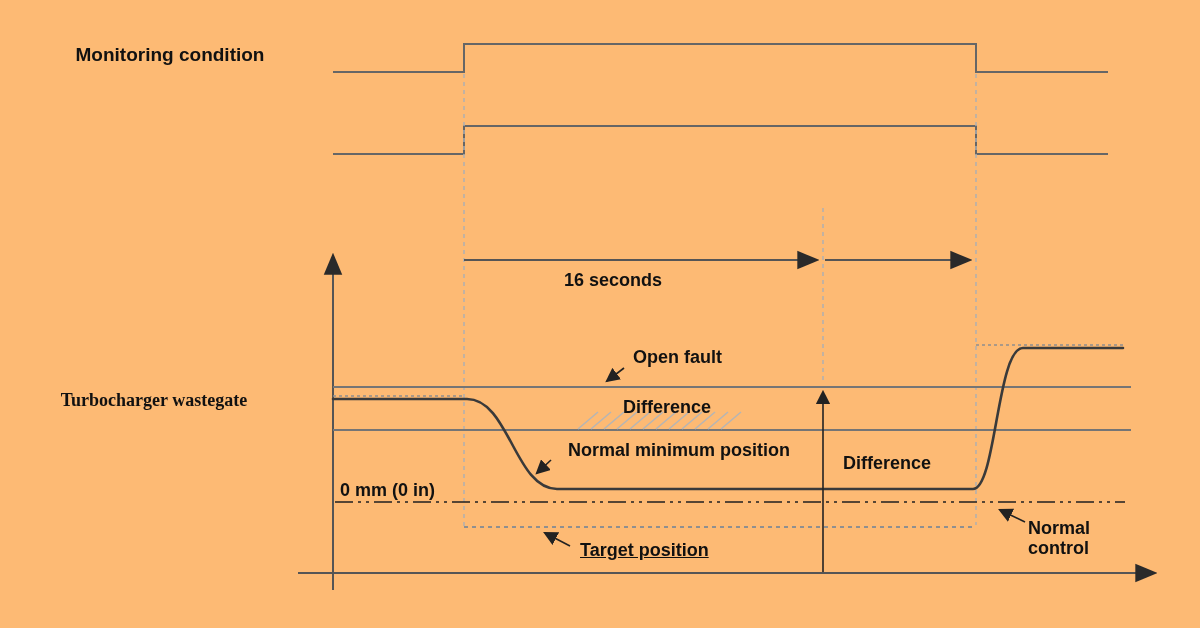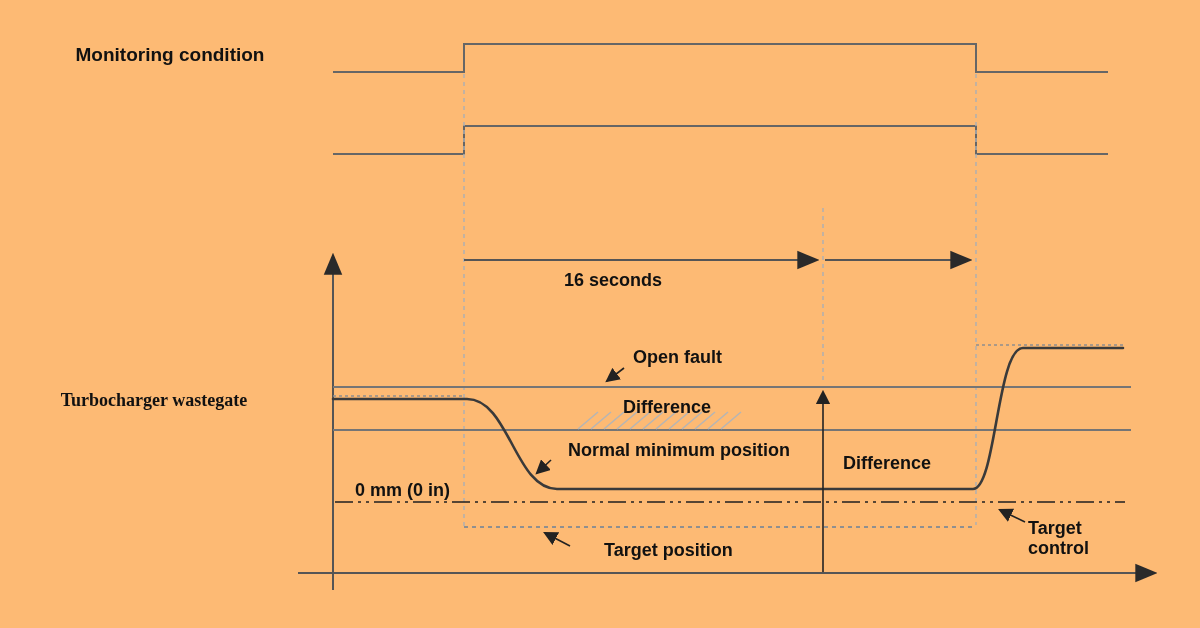--- a/index.html
+++ b/index.html
@@ -90,22 +90,22 @@
 
 
   <div class="lbl" style="left:633px; top:347px;">Open fault</div>
 
   <div class="lbl" style="left:623px; top:397px;">Difference</div>
 
   <div class="lbl" style="left:553px; top:440px;margin-left:15px;">Normal minimum position</div>
 
   <div class="lbl" style="left:832px; top:453px;margin-left:11px;">Difference</div>
 
-  <div class="lbl" style="left:355px; top:480px;">0 mm (0 in)</div>
+  <div class="lbl" style="left:340px; top:480px;">0 mm (0 in)</div>
 
-  <div class="lbl" style="left:604px; top:540px;">Target position</div>
+  <div class="lbl" style="left:580px; top:540px;text-decoration:underline;">Target position</div>
 
   <div class="lbl stacked" style="left:1028px; top:518px;">
-    <span>Target</span>
+    <span>Normal</span>
     <span>control</span>
   </div>
 
 </div>
 
 </body></html>

